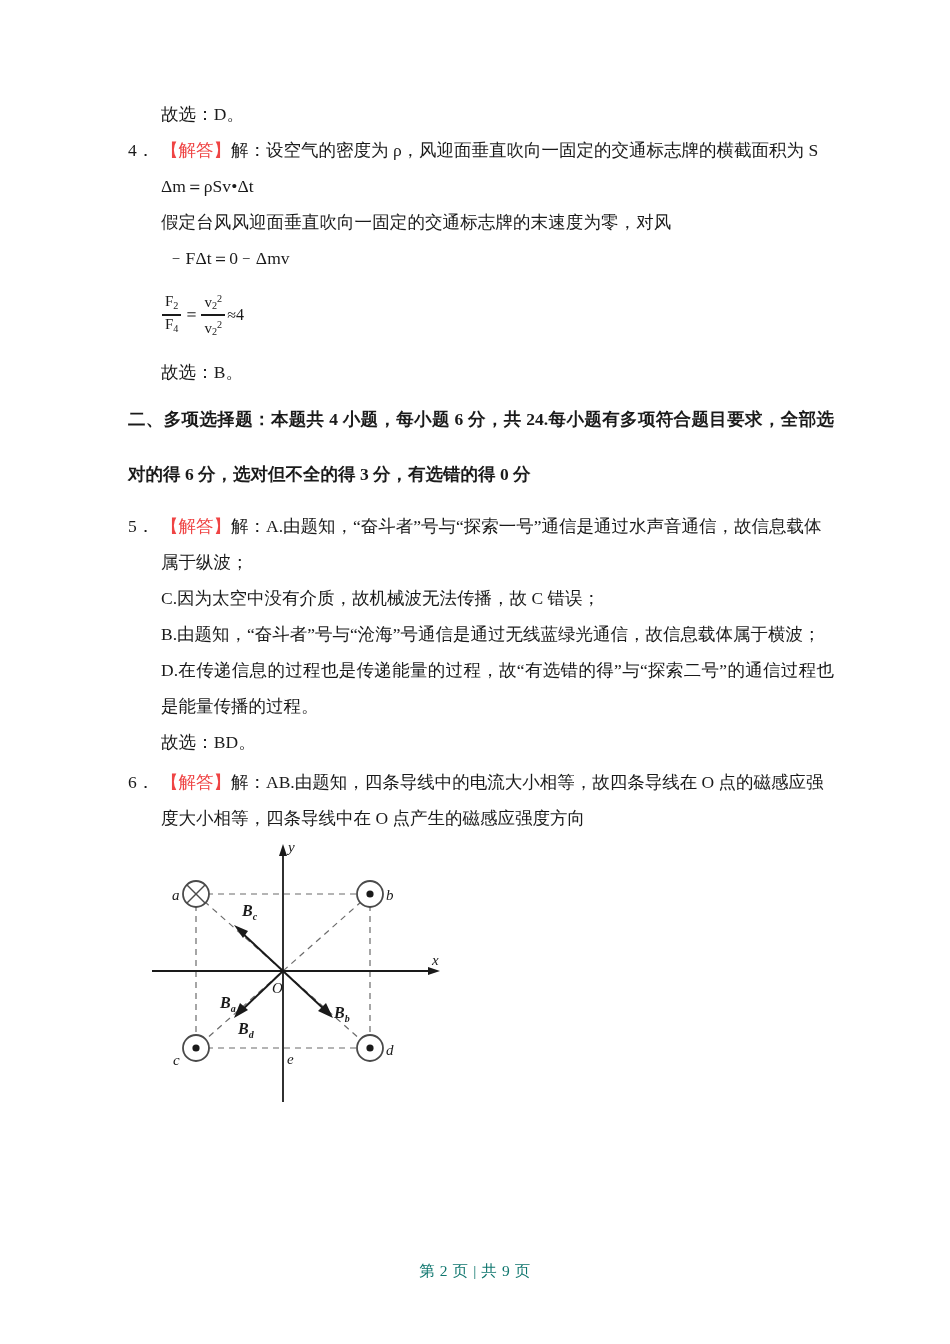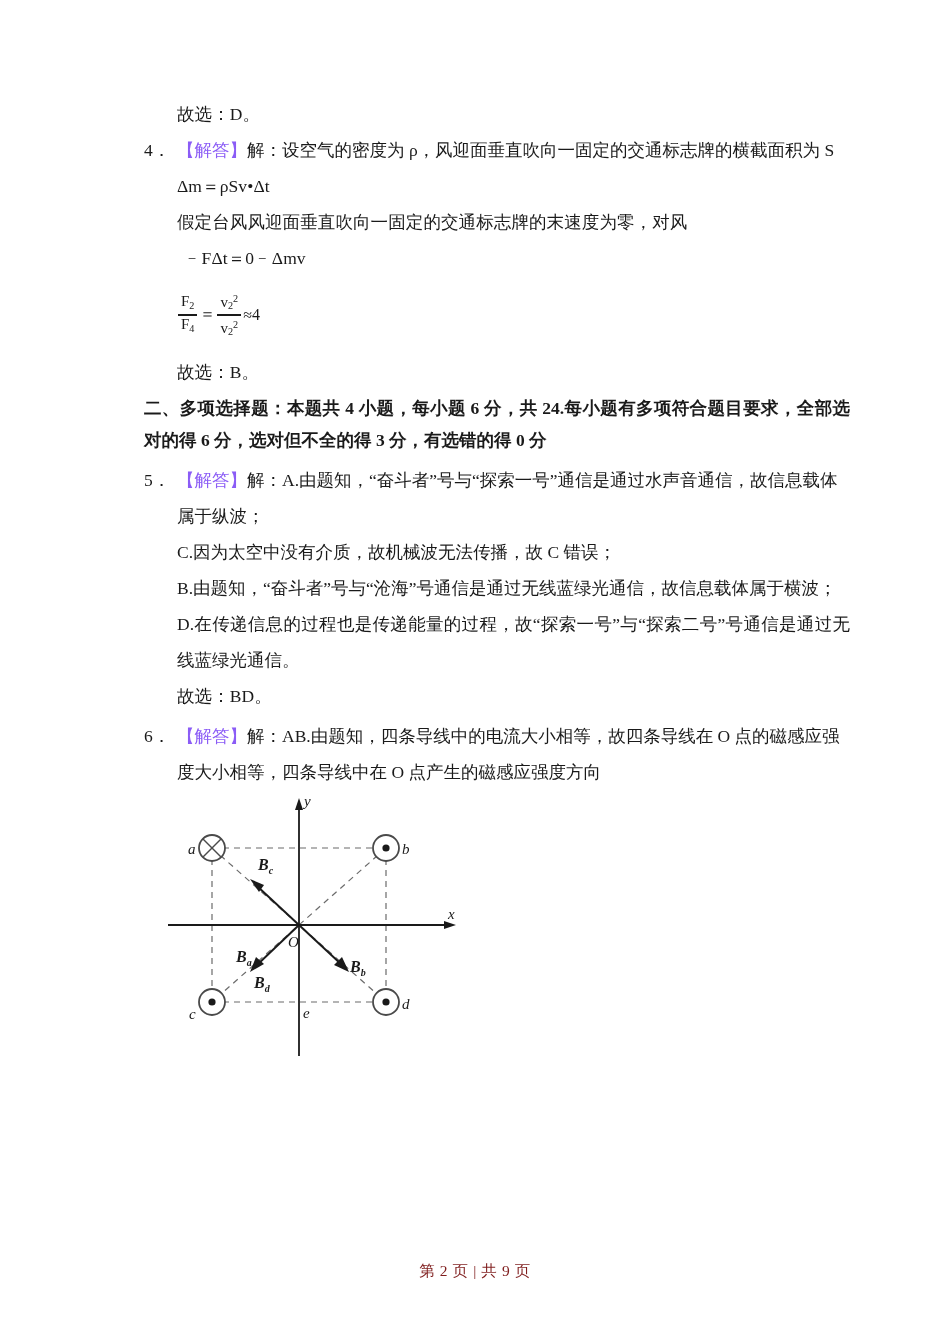--- a/index.html
+++ b/index.html
@@ -18,21 +18,21 @@
   .page {
     position: absolute;
     left: 0; top: 0;
     width: 950px;
     height: 1344px;
     box-sizing: border-box;
     padding: 0;
   }
   .content {
     position: absolute;
-    left: 144px;
+    left: 128px;
     top: 96px;
     width: 706px;
   }
   .line {
     font-size: 17.5px;
     line-height: 36px;
     letter-spacing: 0.1px;
     white-space: nowrap;
   }
   .indent {
@@ -44,34 +44,34 @@
     font-size: 17.5px;
     line-height: 36px;
   }
   .numbered .qnum {
     position: absolute;
     left: 0;
     top: 0;
     font-size: 17.5px;
   }
   .tag {
-    color: #8b5cf6;
+    color: #ef4444;
     font-size: 17.5px;
   }
   .wrap {
     white-space: normal;
     word-break: break-all;
     line-height: 36px;
     font-size: 17.5px;
     text-align: justify;
   }
   .sect-head {
     font-weight: bold;
     font-size: 17.5px;
-    line-height: 32px;
+    line-height: 55px;
     text-align: justify;
     word-break: break-all;
     margin-top: 2px;
   }
   sub {
     font-size: 0.68em;
     vertical-align: -0.28em;
   }
   sup {
     font-size: 0.68em;
@@ -119,21 +119,21 @@
     width: 300px;
     height: 270px;
   }
   footer {
     position: absolute;
     left: 0;
     bottom: 62px;
     width: 950px;
     text-align: center;
     font-size: 15.5px;
-    color: #7f1d1d;
+    color: #0f766e;
     letter-spacing: 0.6px;
   }
   .figlbl {
     font-family: "Liberation Serif", serif;
     font-style: italic;
     font-size: 15px;
     fill: #1a1a1a;
   }
   .figlbl-b {
     font-family: "Liberation Serif", serif;
@@ -186,21 +186,21 @@
     <div class="line indent">故选：B。</div>
 
     <div class="sect-head">二、多项选择题：本题共 4 小题，每小题 6 分，共 24.每小题有多项符合题目要求，全部选对的得 6 分，选对但不全的得 3 分，有选错的得 0 分</div>
 
     <div class="numbered" style="margin-top:6px;">
       <span class="qnum">5．</span>
       <span class="tag">【解答】</span><span class="wrap">解：A.由题知，“奋斗者”号与“探索一号”通信是通过水声音通信，故信息载体属于纵波；</span>
     </div>
     <div class="wrap indent">C.因为太空中没有介质，故机械波无法传播，故 C 错误；</div>
     <div class="wrap indent">B.由题知，“奋斗者”号与“沧海”号通信是通过无线蓝绿光通信，故信息载体属于横波；</div>
-    <div class="wrap indent">D.在传递信息的过程也是传递能量的过程，故“探索一号”与“探索二号”号通信是通过无线蓝绿光通信。</div>
+    <div class="wrap indent">D.在传递信息的过程也是传递能量的过程，故“有选错的得”与“探索二号”的通信过程也是能量传播的过程。</div>
     <div class="line indent">故选：BD。</div>
 
     <div class="numbered" style="margin-top:4px;">
       <span class="qnum">6．</span>
       <span class="tag">【解答】</span><span class="wrap">解：AB.由题知，四条导线中的电流大小相等，故四条导线在 O 点的磁感应强度大小相等，四条导线中在 O 点产生的磁感应强度方向</span>
     </div>
 
     <div class="figure-wrap">
       <svg width="300" height="270" viewBox="0 0 300 270">
 

